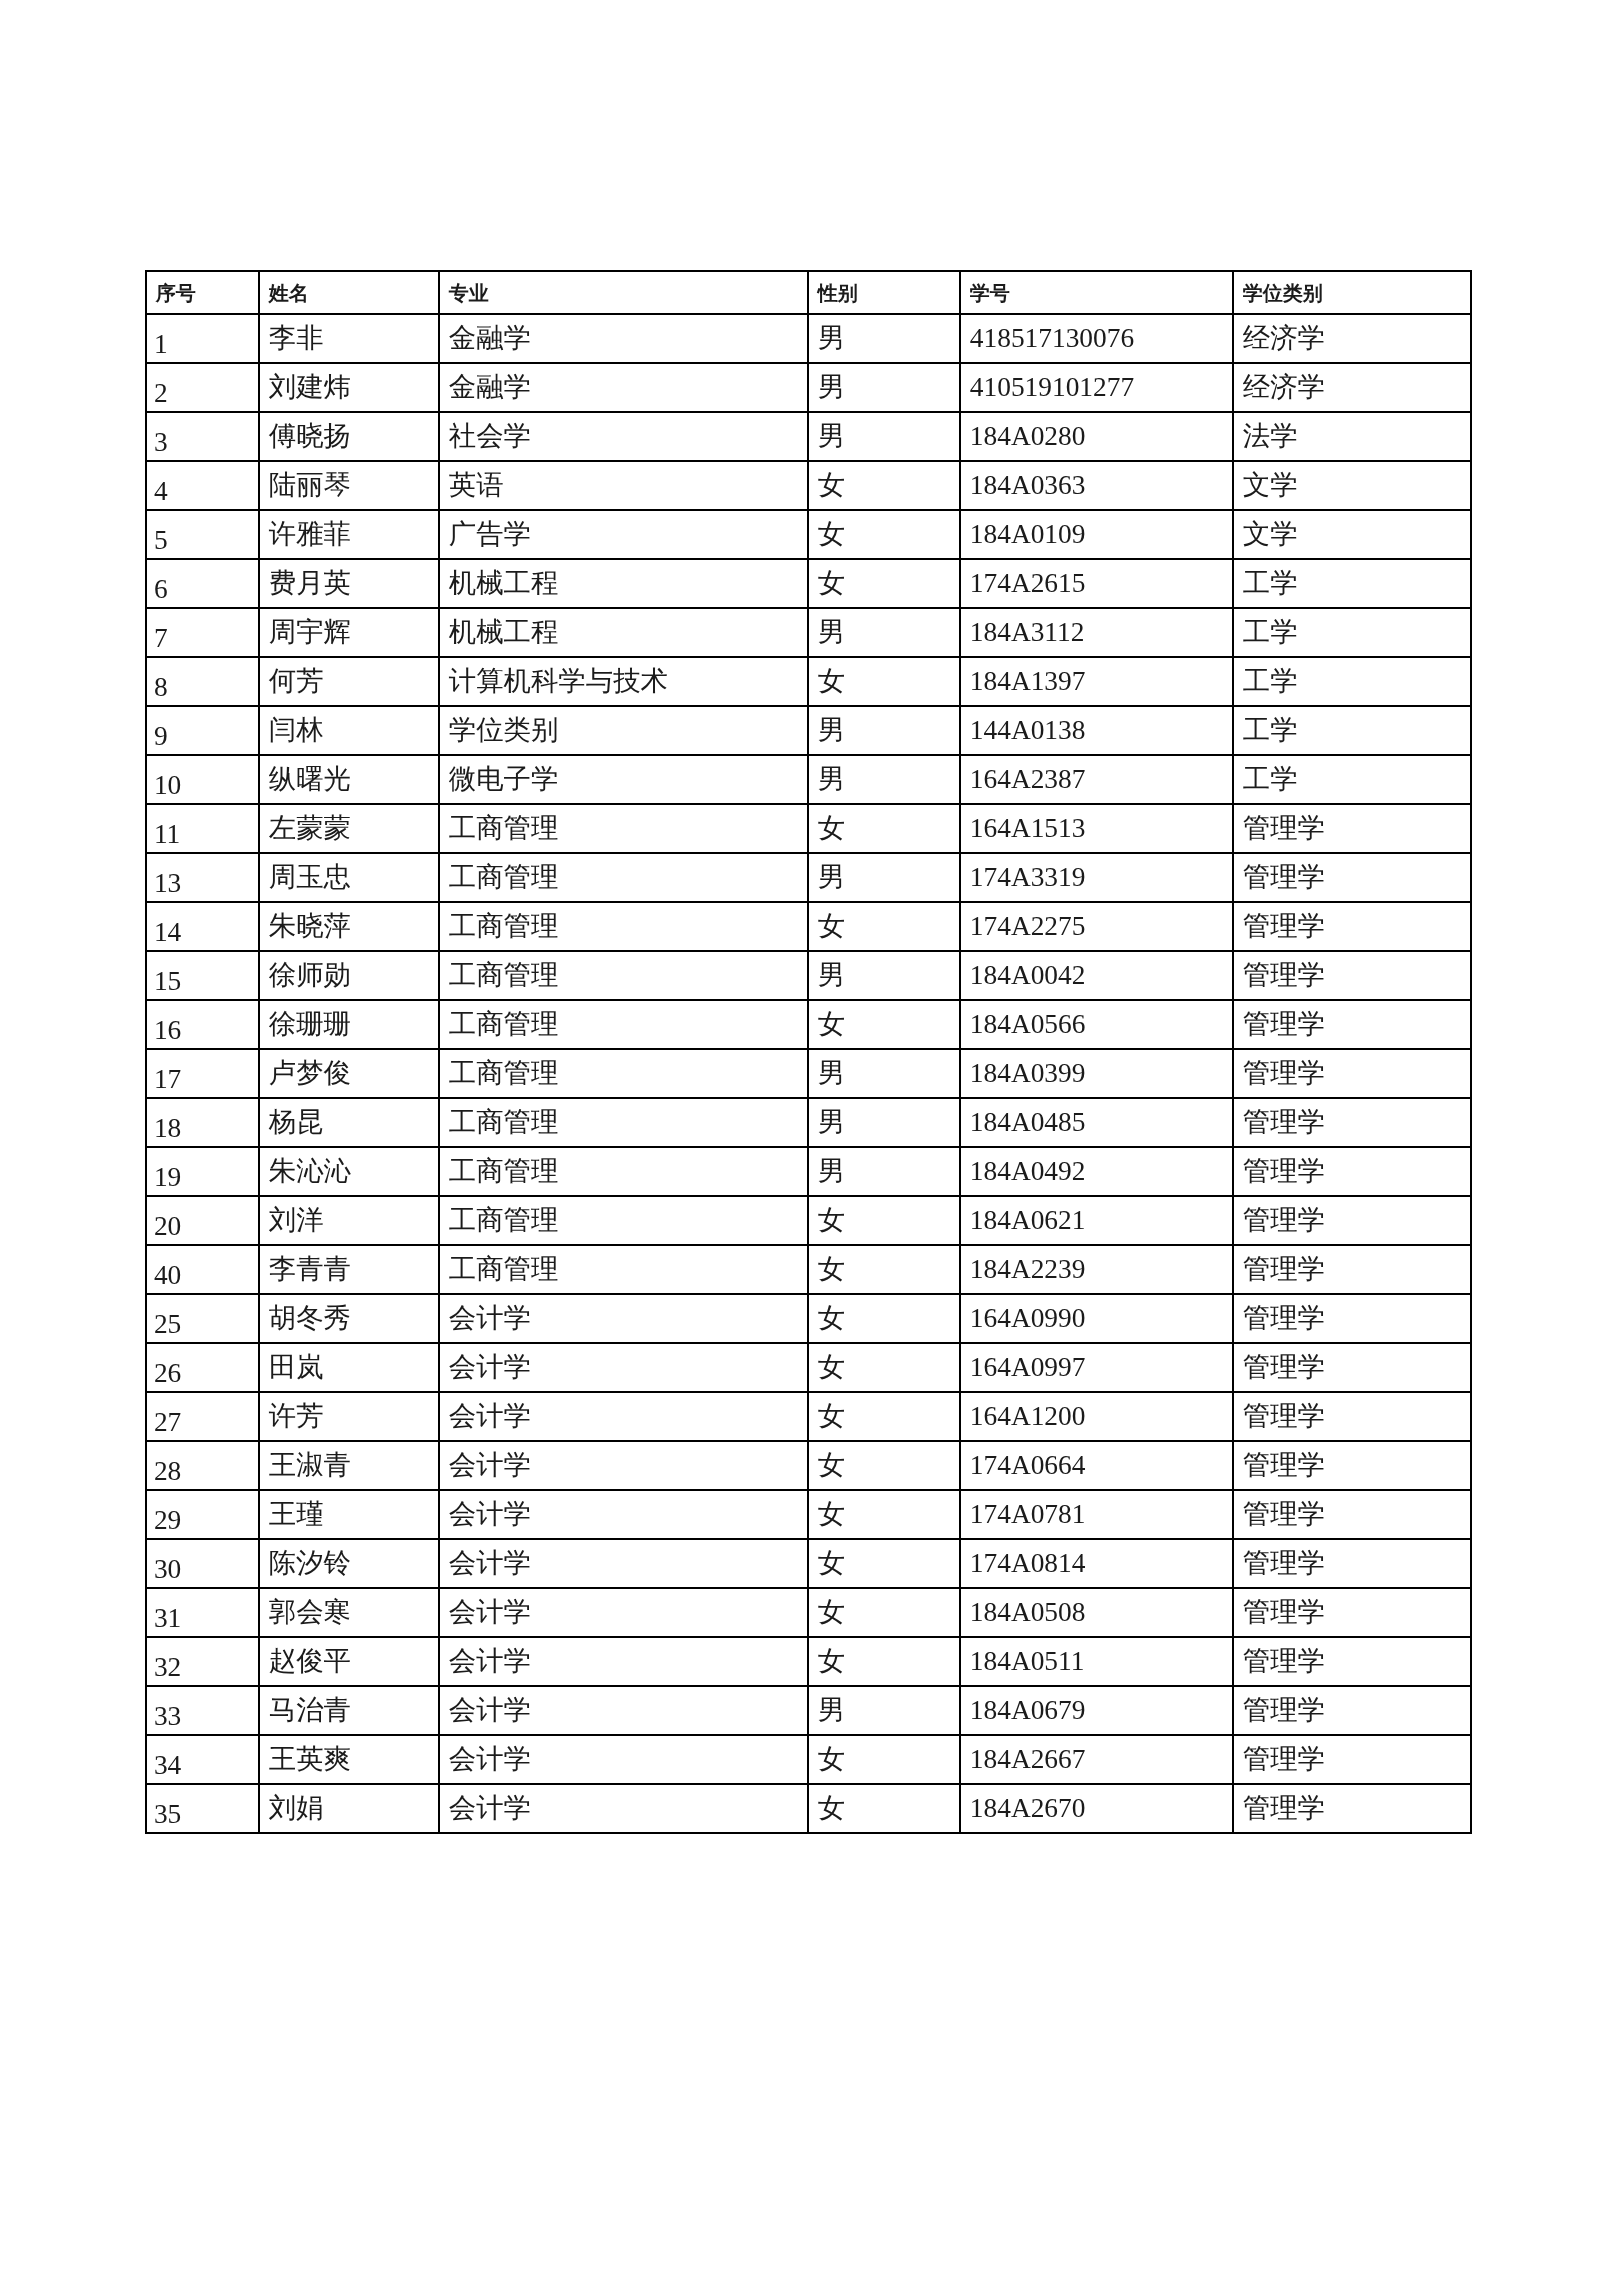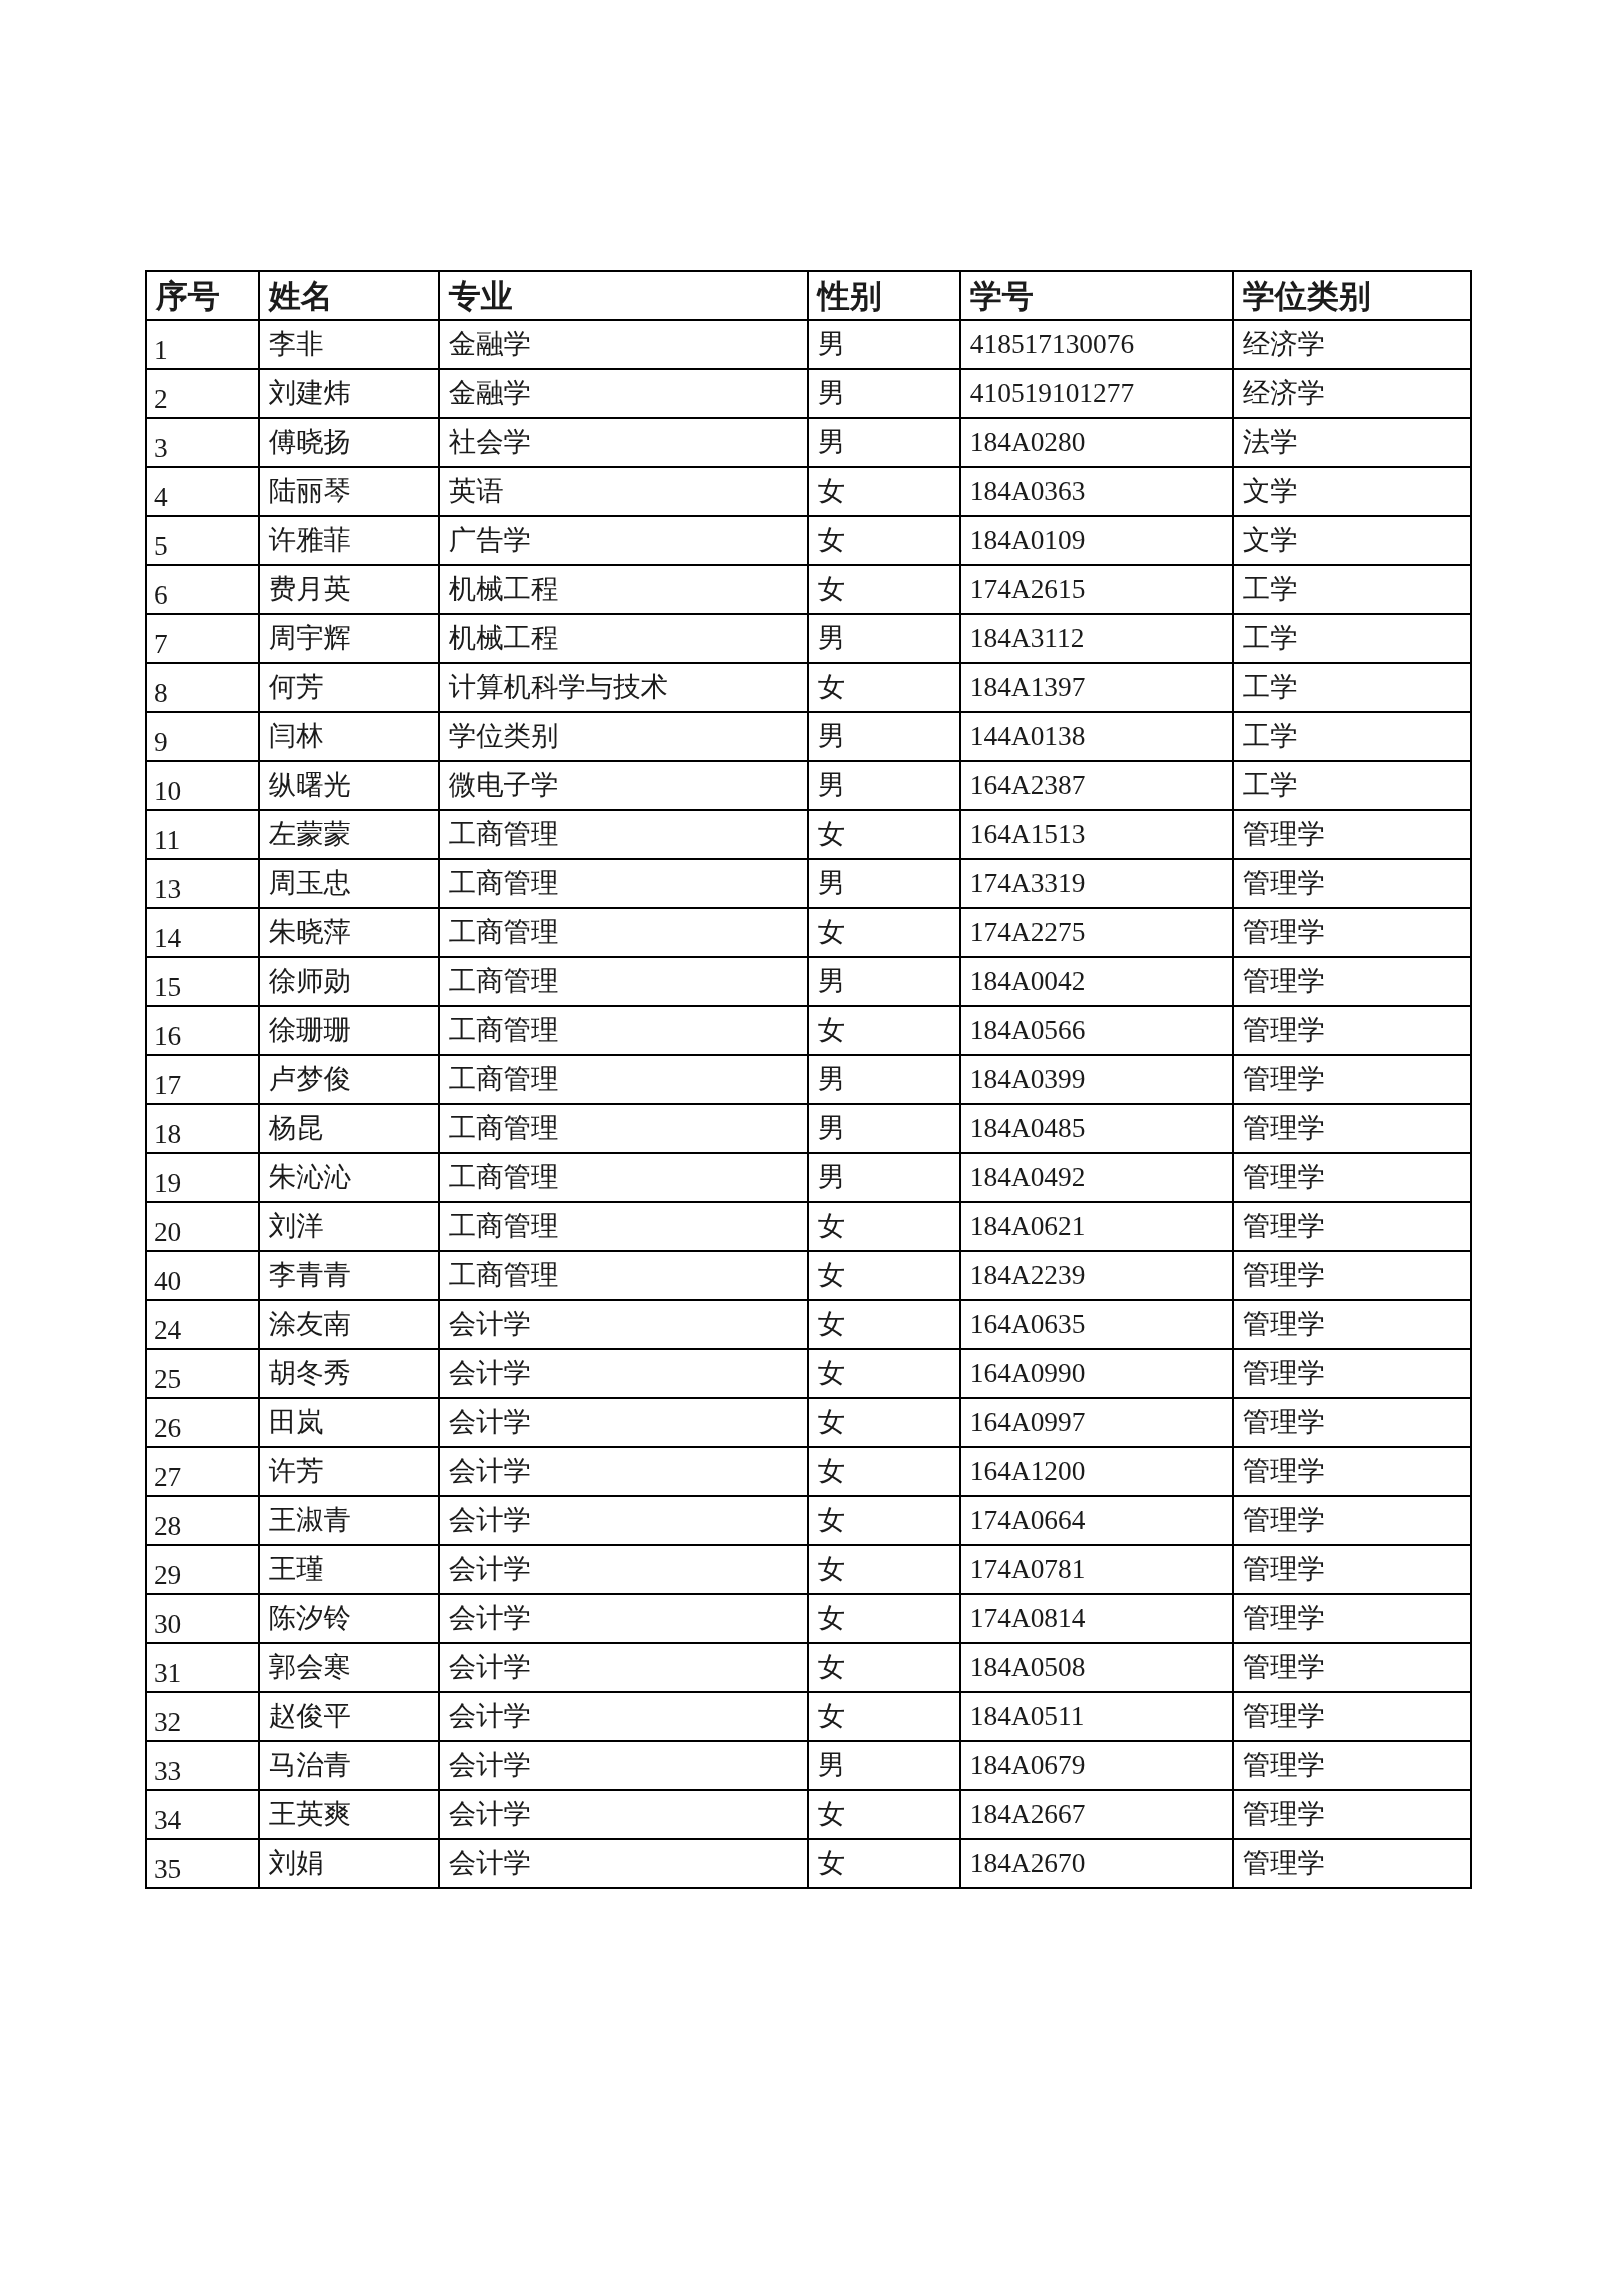--- a/index.html
+++ b/index.html
@@ -26,22 +26,22 @@
   .roster th, .roster td {
     border-left: 2px solid var(--border-color, #000000);
     border-right: 2px solid var(--border-color, #000000);
     border-top: 2.9px solid var(--border-color, #000000);
     border-bottom: 2.9px solid var(--border-color, #000000);
     overflow: hidden;
     white-space: nowrap;
     box-sizing: border-box;
   }
   .roster th {
-    height: 49px;
-    font-size: 32px;
+    height: 43px;
+    font-size: 20px;
     font-weight: bold;
     text-align: left;
     vertical-align: middle;
     padding: 0 0 0 8.8px;
     line-height: 1;
   }
   .roster td {
     height: 49px;
     font-size: 27.4px;
     font-weight: normal;
@@ -233,28 +233,20 @@
       </tr>
       <tr>
         <td class="c0">40</td>
         <td class="c1">李青青</td>
         <td class="c2">工商管理</td>
         <td class="c3">女</td>
         <td class="c4">184A2239</td>
         <td class="c5">管理学</td>
       </tr>
       <tr>
-        <td class="c0">24</td>
-        <td class="c1">涂友南</td>
-        <td class="c2">会计学</td>
-        <td class="c3">女</td>
-        <td class="c4">164A0635</td>
-        <td class="c5">管理学</td>
-      </tr>
-      <tr>
         <td class="c0">25</td>
         <td class="c1">胡冬秀</td>
         <td class="c2">会计学</td>
         <td class="c3">女</td>
         <td class="c4">164A0990</td>
         <td class="c5">管理学</td>
       </tr>
       <tr>
         <td class="c0">26</td>
         <td class="c1">田岚</td>

